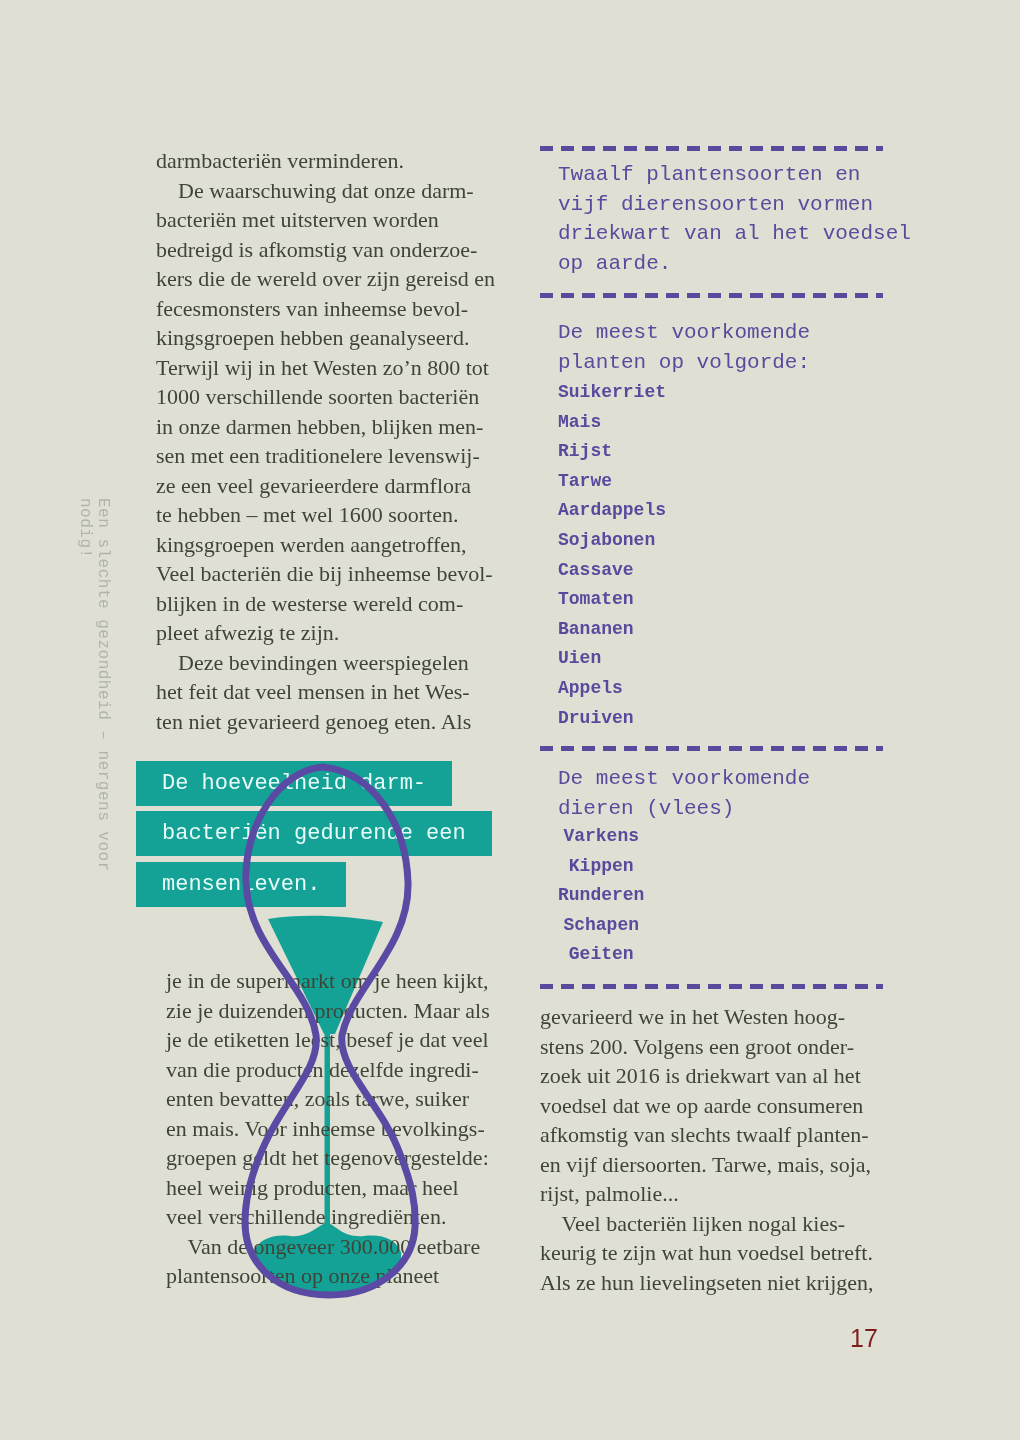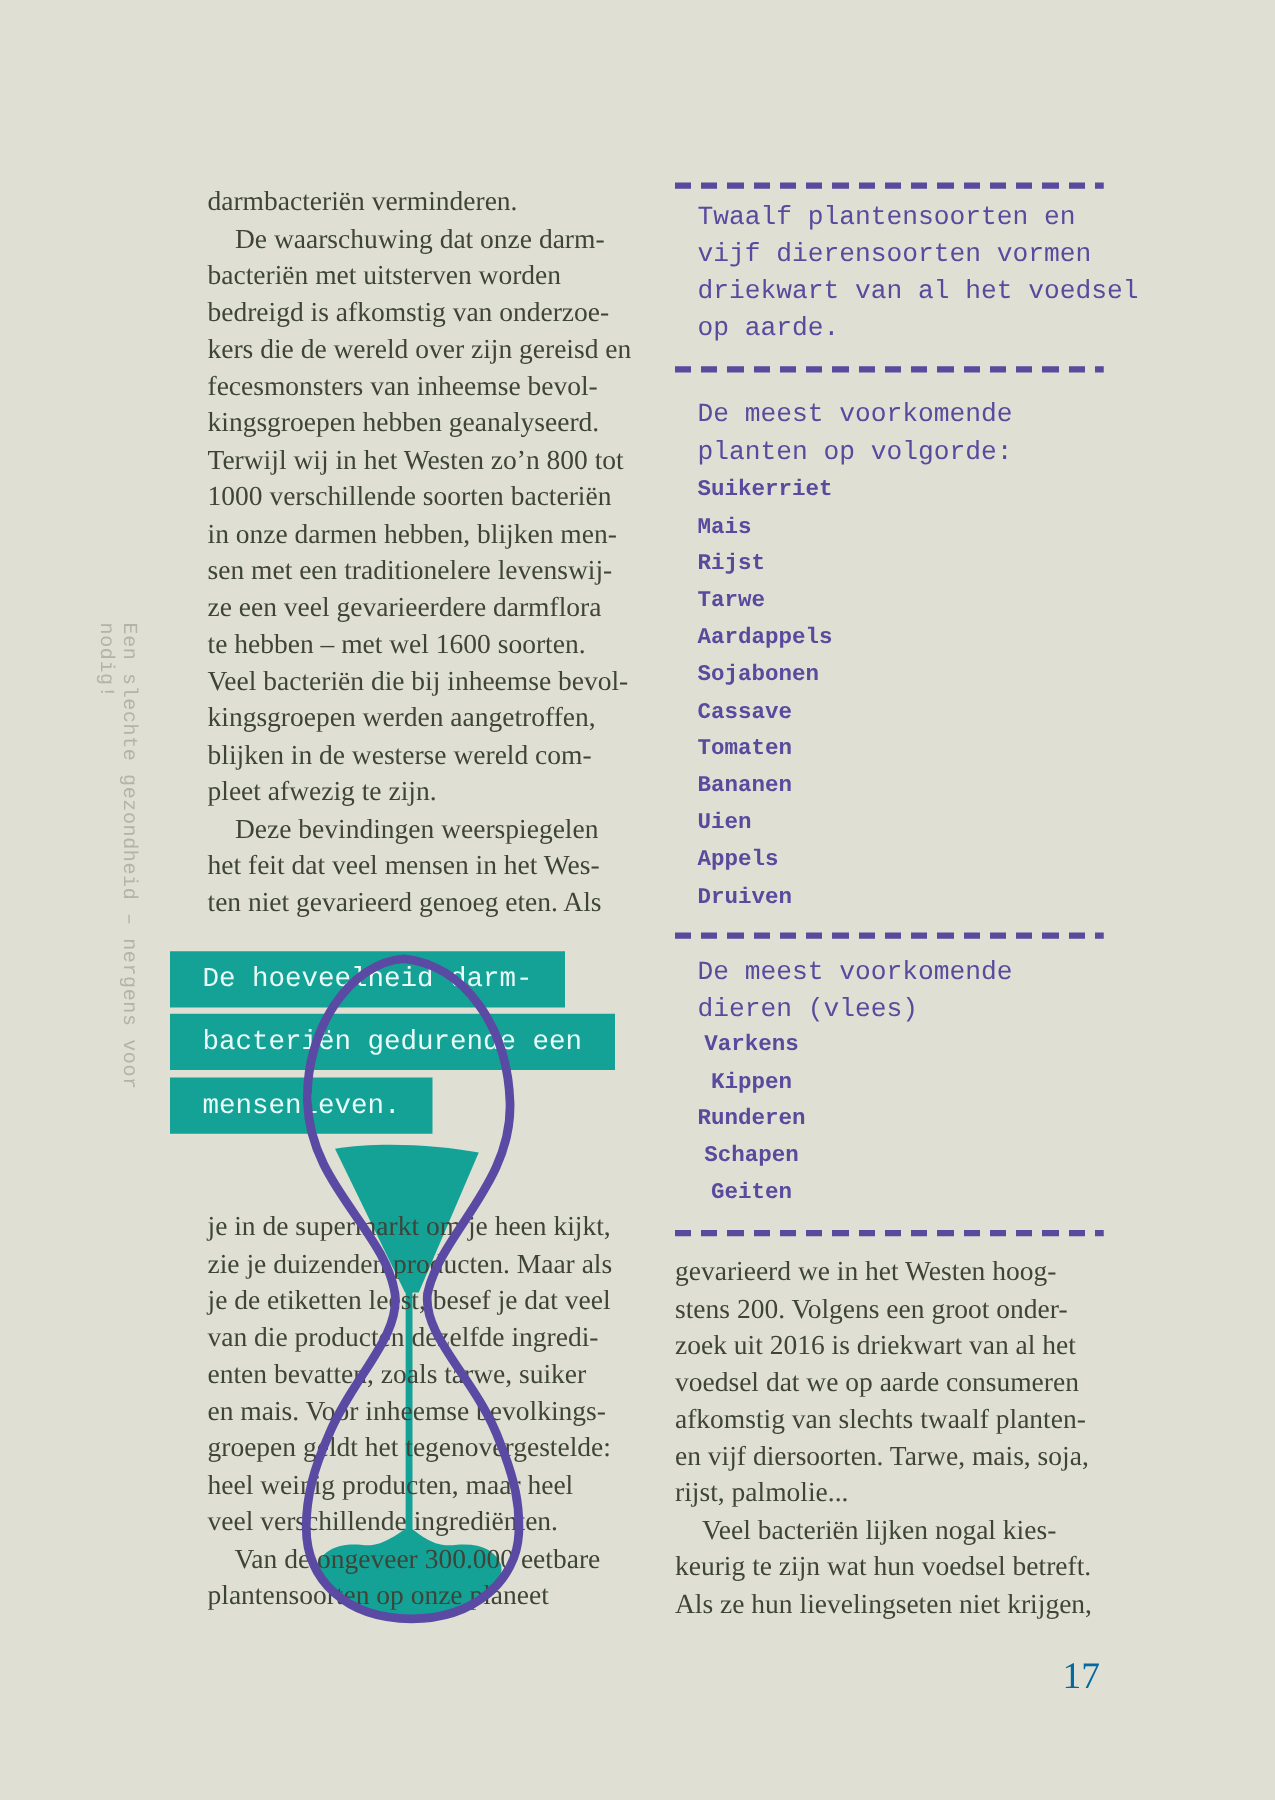--- a/index.html
+++ b/index.html
@@ -21,21 +21,21 @@
     color:#b2b4a8;
   }
 
   
   .bodycol{
     position:absolute;width:370px;
     font-size:22px;line-height:29.5px;
     color:#3f4438;
     z-index:2;
   }
-  .p1{left:166px;top:146px;}
+  .p1{left:156px;top:146px;}
   .p2{left:166px;top:966px;}
   .body2{left:540px;top:1002px;}
 
   
   .callout{position:absolute;left:0;top:0;z-index:1;}
   .bar{
     position:absolute;left:136px;
     background:#14a296;
     color:#e8fbf8;
     font-family:"Liberation Mono", monospace;
@@ -68,22 +68,22 @@
   }
   .fact{top:160px;}
   .plants-head{top:318px;}
   .animals-head{top:764px;}
   .plist{font-weight:bold;font-size:18px;line-height:29.6px;font-family:Liberation Mono, monospace;}
   .plants{top:378px;}
   .animals{top:822px;text-align:center;}
 
   .pagenum{
     position:absolute;left:850px;top:1324px;
-    font-family:Liberation Serif, serif;
-    font-size:30px;color:#0369a1;z-index:2;
+    font-family:Liberation Sans, sans-serif;
+    font-size:25px;color:#7f1d1d;z-index:2;
   }
 </style>
 </head>
 <body>
 
 <div class="page">
 
   <div class="spine">Een slechte gezondheid – nergens voor nodig!</div>
 
   <div class="bodycol p1">
@@ -93,22 +93,22 @@
       <div class="line">bedreigd is afkomstig van onderzoe-</div>
       <div class="line">kers die de wereld over zijn gereisd en</div>
       <div class="line">fecesmonsters van inheemse bevol-</div>
       <div class="line">kingsgroepen hebben geanalyseerd.</div>
       <div class="line">Terwijl wij in het Westen zo’n 800 tot</div>
       <div class="line">1000 verschillende soorten bacteriën</div>
       <div class="line">in onze darmen hebben, blijken men-</div>
       <div class="line">sen met een traditionelere levenswij-</div>
       <div class="line">ze een veel gevarieerdere darmflora</div>
       <div class="line">te hebben – met wel 1600 soorten.</div>
+      <div class="line">kingsgroepen werden aangetroffen,</div>
       <div class="line">Veel bacteriën die bij inheemse bevol-</div>
-      <div class="line">kingsgroepen werden aangetroffen,</div>
       <div class="line">blijken in de westerse wereld com-</div>
       <div class="line">pleet afwezig te zijn.</div>
       <div class="line">    Deze bevindingen weerspiegelen</div>
       <div class="line">het feit dat veel mensen in het Wes-</div>
       <div class="line">ten niet gevarieerd genoeg eten. Als</div>
     </div>
 
   <div class="callout">
     <div class="bar bar1">De hoeveelheid darm-</div>
     <div class="bar bar2">bacteriën gedurende een</div>

